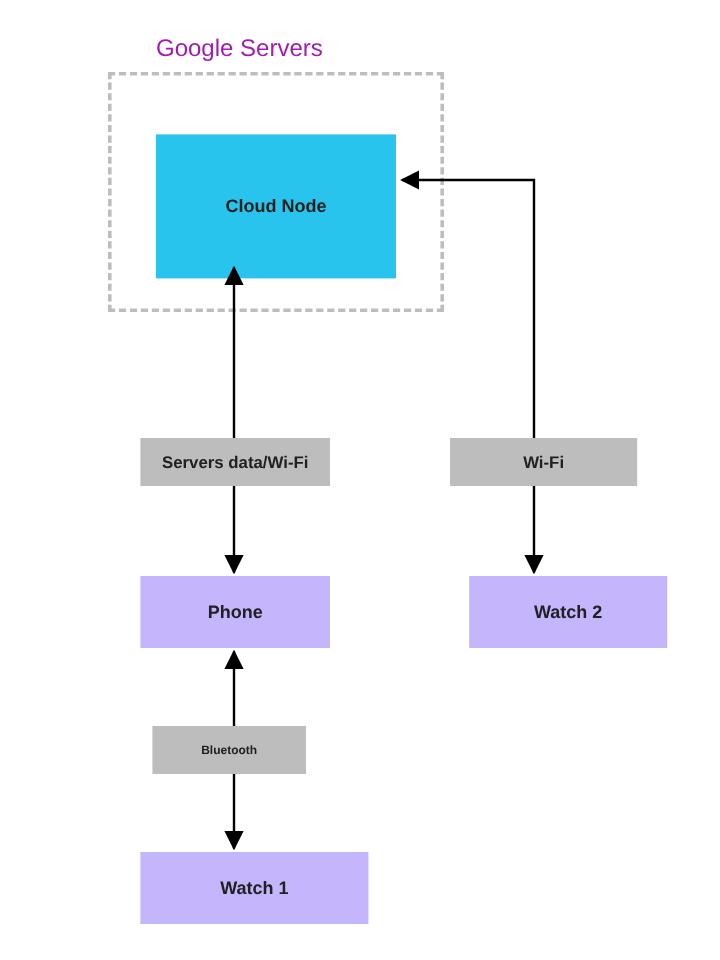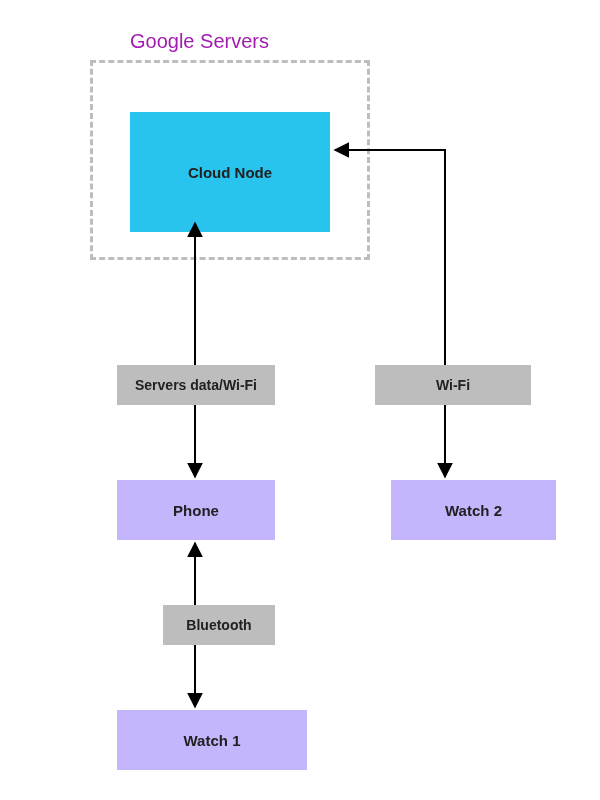--- a/index.html
+++ b/index.html
@@ -79,15 +79,15 @@
 </svg>
 
 <div class="node label" style="left:117px; top:365px; width:158px; height:40px; font-size:14px;">Servers data/Wi-Fi</div>
 
 <div class="node label" style="left:375px; top:365px; width:156px; height:40px; font-size:14px;">Wi-Fi</div>
 
 <div class="node device" style="left:117px; top:480px; width:158px; height:60px;">Phone</div>
 
 <div class="node device" style="left:391px; top:480px; width:165px; height:60px;">Watch 2</div>
 
-<div class="node label" style="left:127px; top:605px; width:112px; height:40px; font-size:14px;margin-left:36px;">Bluetooth</div>
+<div class="node label" style="left:127px; top:605px; width:128px; height:40px; font-size:10px;">Bluetooth</div>
 
 <div class="node device" style="left:117px; top:710px; width:190px; height:60px;">Watch 1</div>
 
 </body></html>

